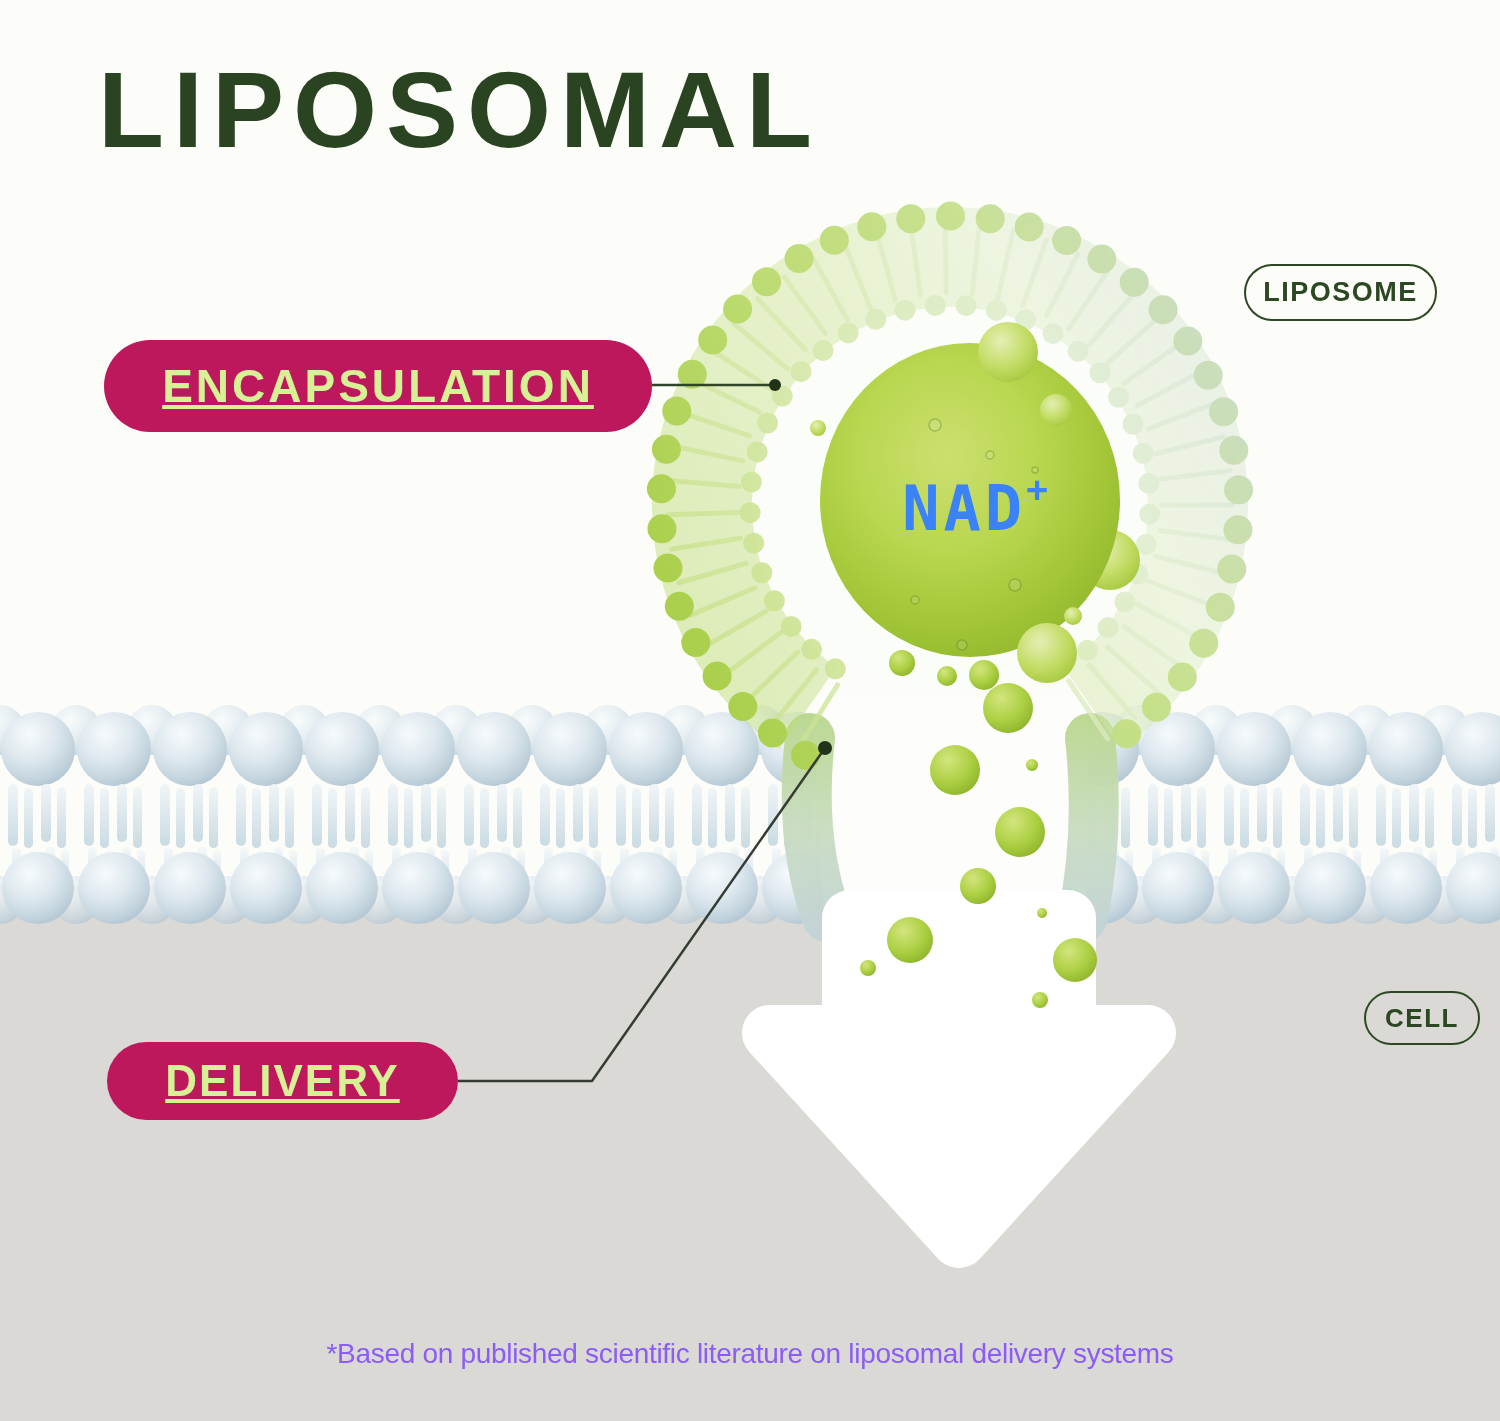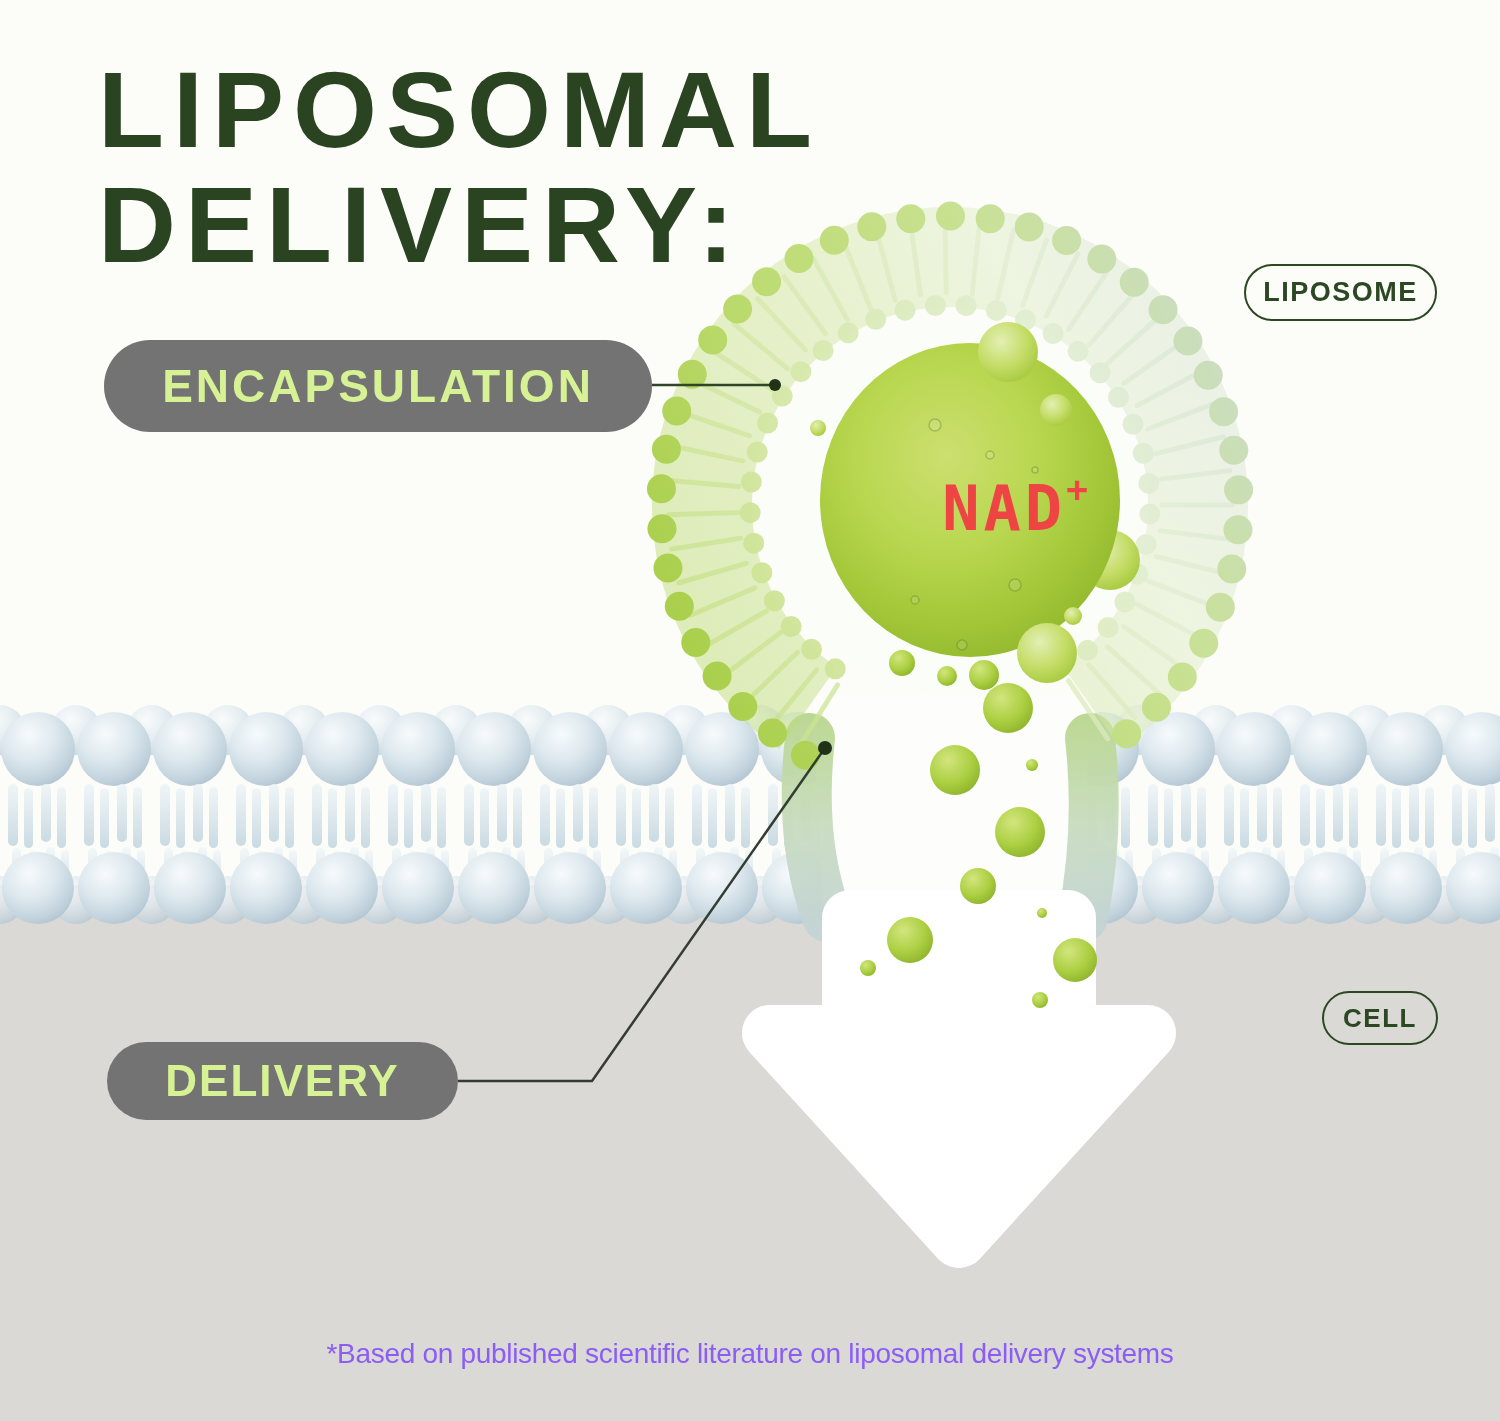--- a/index.html
+++ b/index.html
@@ -12,30 +12,30 @@
   .title{
     position:absolute;left:86px;top:-20px;
     color:#2a4421;font-size:108px;line-height:115px;font-weight:bold;
     letter-spacing:9px;white-space:nowrap;margin-left:12px;
   }
   .title span{display:block;}
   .pill{
     position:absolute;display:flex;align-items:center;justify-content:center;
     border-radius:999px;font-weight:bold;white-space:nowrap;
   }
-  .pill-solid{background:#737373;color:#d7f294;}
+  .pill-solid{background:#be185d;color:#d7f294;text-decoration:underline;}
   .pill-outline{border:2.5px solid #2c4823;color:#2c4823;background:transparent;box-sizing:border-box;}
   .pill-encapsulation{left:104px;top:340px;width:548px;height:92px;font-size:46px;letter-spacing:3px;}
   .pill-liposome{left:1244px;top:264px;width:193px;height:57px;font-size:27px;letter-spacing:1.5px;}
   .pill-delivery{left:107px;top:1042px;width:351px;height:78px;font-size:44px;letter-spacing:2px;}
-  .pill-cell{left:1322px;top:991px;width:116px;height:54px;font-size:26px;letter-spacing:1.5px;}
+  .pill-cell{left:1364px;top:991px;width:116px;height:54px;font-size:26px;letter-spacing:1.5px;}
   .nad{
     position:absolute;left:975px;top:508px;transform:translate(-50%,-50%);
     font-family:"DejaVu Sans Mono",monospace;font-weight:bold;font-size:62px;
-    letter-spacing:4px;color:#ef4444;white-space:nowrap;margin-left:40px;
+    letter-spacing:4px;color:#3b82f6;white-space:nowrap;
   }
   .nad sup{font-size:36px;position:relative;top:-6px;letter-spacing:0;}
   .footnote{
     position:absolute;left:0;top:1338px;width:1500px;text-align:center;
     font-size:28px;letter-spacing:-0.3px;color:#8b5cf6;
   }
 </style>
 </head>
 <body>
 
@@ -282,21 +282,20 @@
       <circle cx="775" cy="385" r="6" fill="#203318"></circle>
     </g>
     <g>
       <polyline points="458,1081 592,1081 825,748" fill="none" stroke="#353c33" stroke-width="2.5"></polyline>
       <circle cx="825" cy="748" r="7" fill="#203318"></circle>
     </g>
   </svg>
 
   <h1 class="title">
     <span>LIPOSOMAL</span>
-    <span>DELIVERY:</span>
   </h1>
 
   <div class="pill pill-solid pill-encapsulation">
     <span>ENCAPSULATION</span>
   </div>
 
   <div class="pill pill-outline pill-liposome">
     <span>LIPOSOME</span>
   </div>
 

